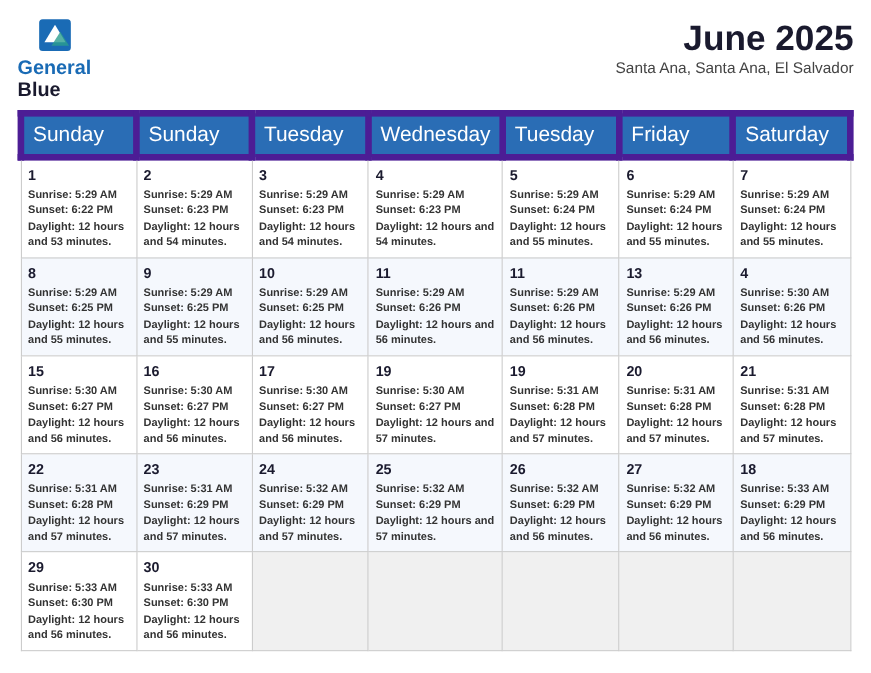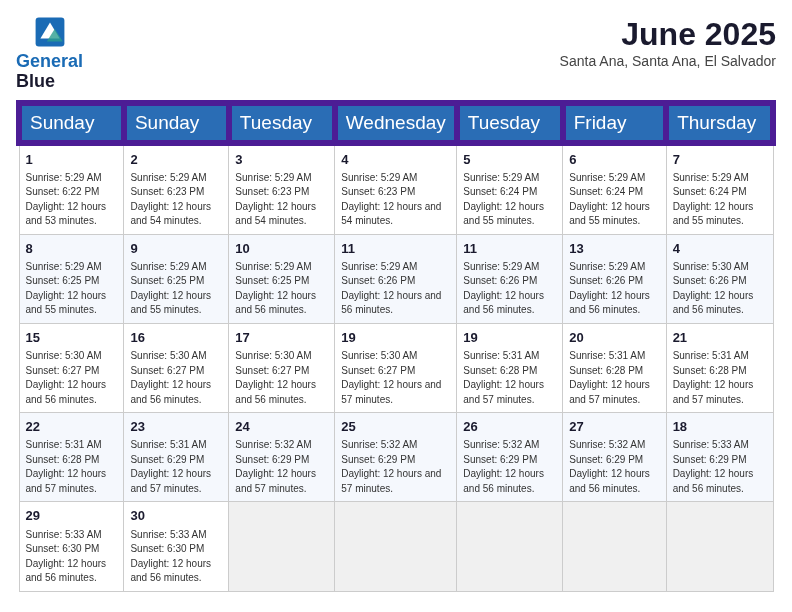--- a/index.html
+++ b/index.html
@@ -77,20 +77,21 @@
     .day-number {
       font-size: 13px;
       font-weight: bold;
       color: #1a1a2e;
       margin-bottom: 2px;
     }
     .day-info {
       font-size: 10px;
       color: #333;
       line-height: 1.45;
+      font-weight: bold;
     }
     .empty-cell {
       background: #f0f0f0 !important;
     }
     .calendar td.empty-cell {
       background: #f0f0f0;
     }
   </style>
 </head>
 <body>
@@ -115,21 +116,21 @@
 
 <table class="calendar">
   <thead>
     <tr>
     <th>Sunday</th>
         <th>Sunday</th>
         <th>Tuesday</th>
         <th>Wednesday</th>
         <th>Tuesday</th>
         <th>Friday</th>
-        <th>Thursday</th>
+        <th>Saturday</th>
       </tr>
   </thead>
   <tbody id="calendar-body">
   <tr>
         <td>
           <div class="day-number">1</div>
 <div class="day-info">Sunrise: 5:29 AM<br>Sunset: 6:22 PM<br>Daylight: 12 hours and 53 minutes.</div>
         </td>
         <td>
           <div class="day-number">2</div>

